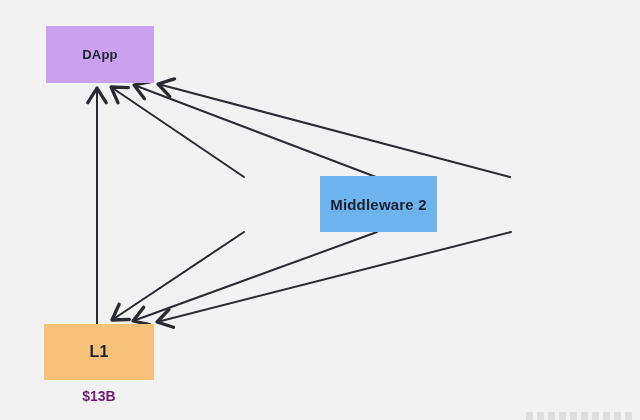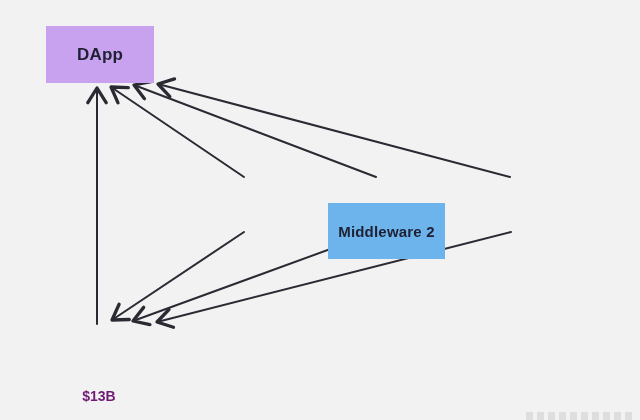--- a/index.html
+++ b/index.html
@@ -23,30 +23,30 @@
     align-items: center;
     justify-content: center;
     font-weight: 700;
     color: #1d2133;
     letter-spacing: 0.2px;
   }
   .node-dapp {
     left: 46px; top: 26px;
     width: 108px; height: 57px;
     background: #c9a2ef;
-    font-size: 17px;
+    font-size: 13px;
   }
   .node-mw {
     top: 176px;
     width: 117px; height: 56px;
     background: #6db4ec;
     font-size: 15px;
   }
   .node-mw1 { left: 183px; }
-  .node-mw2 { left: 328px; margin-top: 27px; }
+  .node-mw2 { left: 320px; }
   .node-mw3 { left: 453px; }
   .node-l1 {
     left: 44px; top: 324px;
     width: 110px; height: 56px;
     background: #f7c17c;
     font-size: 16px;
   }
   .caption {
     position: absolute;
     left: 44px; top: 388px;
@@ -94,18 +94,21 @@
   <div class="node node-dapp">
     <span>DApp</span>
   </div>
 
 
   <div class="node node-mw node-mw2">
     <span>Middleware 2</span>
   </div>
 
 
+  <div class="node node-l1">
+    <span>L1</span>
+  </div>
 
   <div class="caption">$13B</div>
 
   <div class="watermark"></div>
 
 </div>
 
 </body></html>

